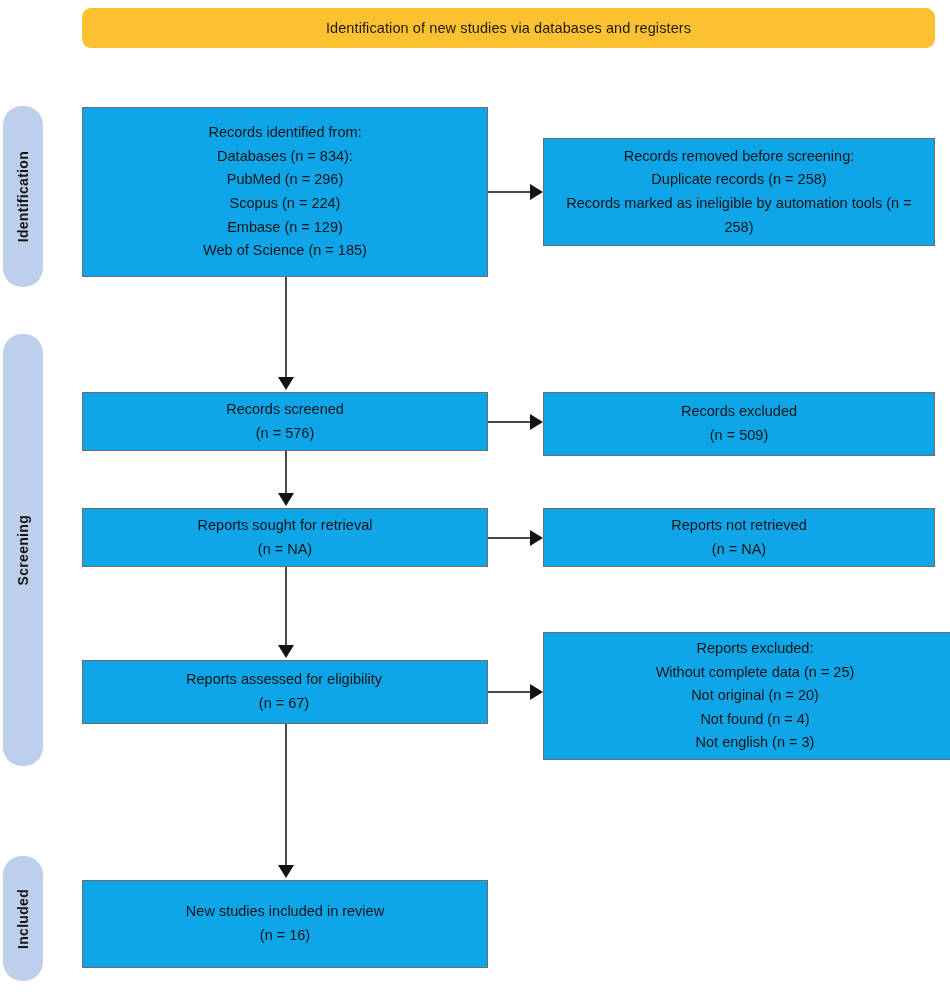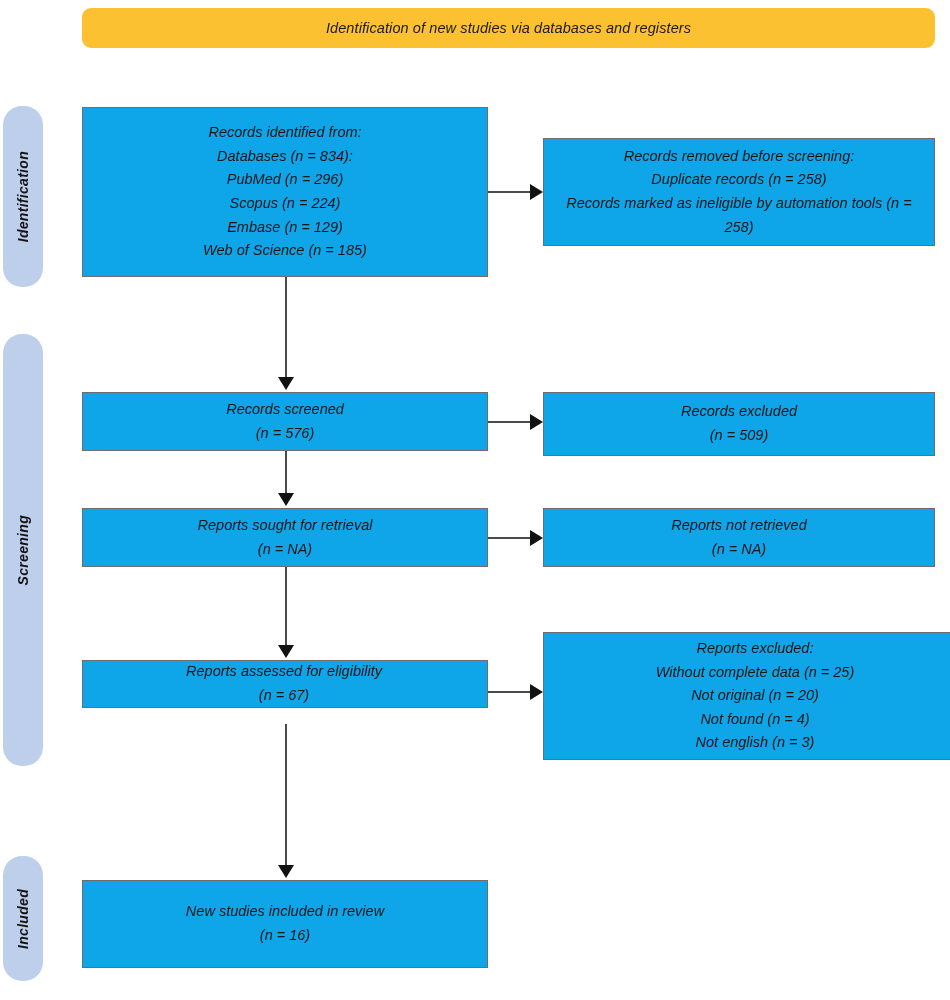--- a/index.html
+++ b/index.html
@@ -1,15 +1,15 @@
 <!DOCTYPE html>
 <html><head>
 <meta charset="utf-8">
 <style>
-  * { box-sizing: border-box; font-style: italic; }
+  * { box-sizing: border-box; }
   html, body {
     margin: 0; padding: 0;
     background: #ffffff;
   }
   body {
     width: 950px; height: 1000px;
     position: relative;
     overflow: hidden;
     font-family: "Liberation Sans", "DejaVu Sans", sans-serif;
     color: #1a1a1a;
@@ -78,21 +78,21 @@
   }
   .flow-box.wrapy .line { white-space: normal; }
 
   
   .box-identified      { left: 82px;  top: 107px; width: 406px; height: 170px; }
   .box-removed         { left: 543px; top: 138px; width: 392px; height: 108px; }
   .box-screened        { left: 82px;  top: 392px; width: 406px; height: 59px;  }
   .box-excluded        { left: 543px; top: 392px; width: 392px; height: 64px;  }
   .box-sought          { left: 82px;  top: 508px; width: 406px; height: 59px;  }
   .box-notretrieved    { left: 543px; top: 508px; width: 392px; height: 59px;  }
-  .box-eligibility     { left: 82px;  top: 660px; width: 406px; height: 48px; padding-left: 6px;  }
+  .box-eligibility     { left: 82px;  top: 660px; width: 406px; height: 64px; padding-left: 6px;  }
   .box-reportsexcluded { left: 543px; top: 632px; width: 424px; height: 128px; }
   .box-included        { left: 82px;  top: 880px; width: 406px; height: 88px;  }
 
   
   .conn { position: absolute; background: #4a4a4a; }
   .conn-v { width: 1.6px; }
   .conn-h { height: 1.6px; }
 
   .arrow-down {
     position: absolute;

